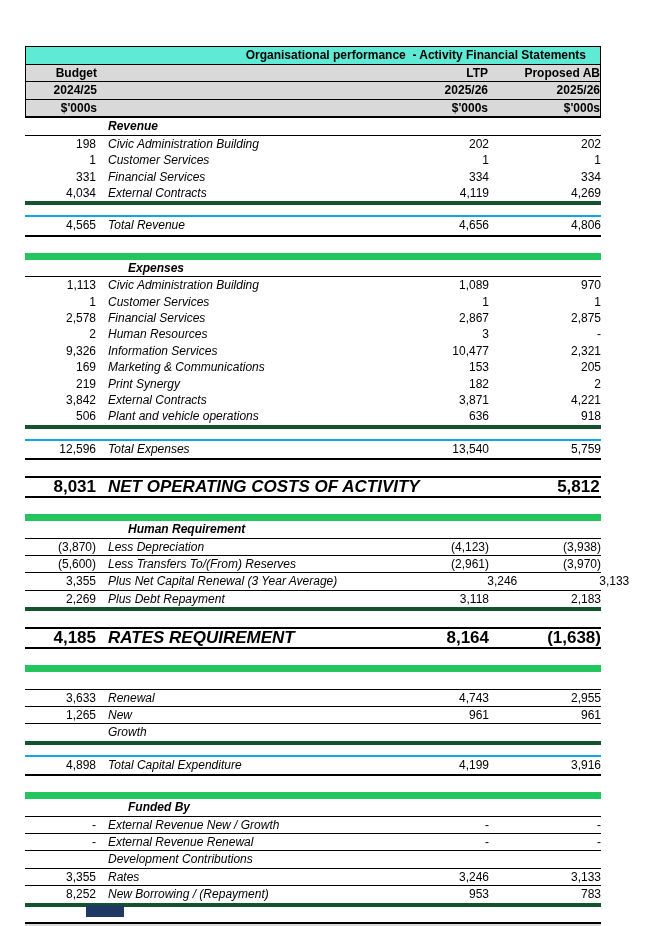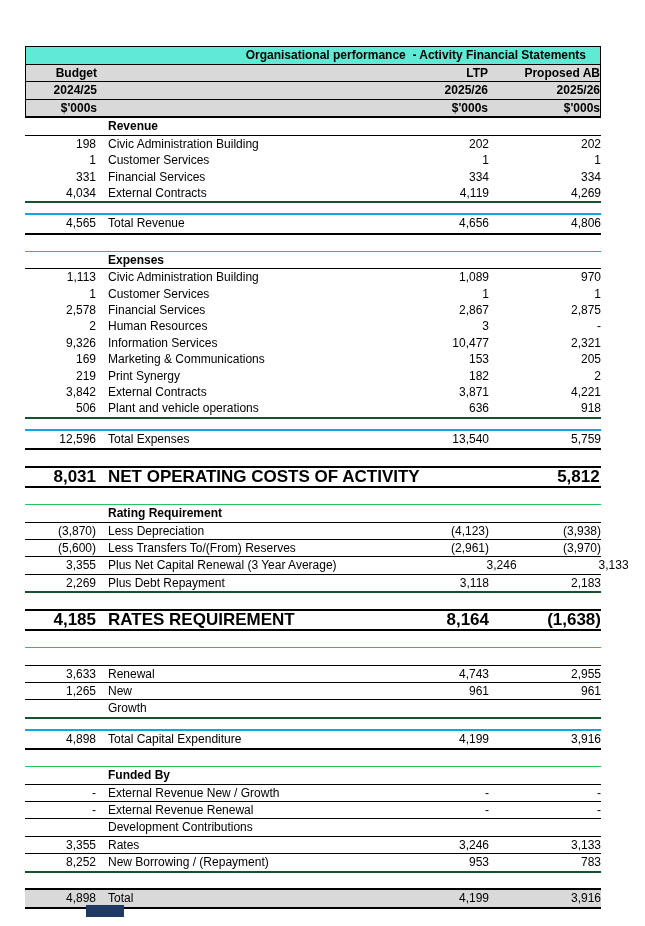--- a/index.html
+++ b/index.html
@@ -5,35 +5,35 @@
   html,body{margin:0;padding:0;}
   body{
     width:645px;height:926px;background:#ffffff;position:relative;
     font-family:"Liberation Sans", sans-serif;font-size:12px;color:#000;
     overflow:hidden;
   }
   .tbl{position:absolute;left:25px;top:46px;width:576px;}
   .row{display:grid;grid-template-columns:75px 1fr 180px 112px;height:16.4px;line-height:16.4px;}
   .cell{white-space:nowrap;overflow:visible;}
   .c1{text-align:right;padding-right:4px;}
-  .c2{padding-left:8px;}
+  .c2{padding-left:8px;font-style:italic;}
   .c3{text-align:right;}
   .c4{text-align:right;}
   
   .band{height:16.6px;line-height:16.6px;font-weight:bold;
         border-left:1px solid #000;border-right:1px solid #000;border-bottom:1px solid #000;}
   .title-band{display:flex;justify-content:flex-end;align-items:center;
         background:#5eead4;border-top:1px solid #000;padding-right:14px;white-space:pre;}
   .hdr{background:#d9d9d9;}
   .units{border-bottom:2.5px solid #000;}
   
   .section, .section-t{font-weight:bold;border-bottom:1px solid #000;}
-  .section-t{border-top:1px solid #22c55e;}
+  .section-t{border-top:7px solid #22c55e;gap:20px;}
   .item{}
-  .item-end{border-bottom:2px solid #14532d;}
+  .item-end{border-bottom:4px solid #14532d;}
   .item-ruled{border-bottom:1px solid #000;}
   .total{border-top:2px solid #0ea5e9;border-bottom:2px solid #000;height:17.5px;line-height:17.5px;}
   .grand{font-weight:bold;border-top:2px solid #000;border-bottom:2px solid #000;
          height:18px;line-height:18px;font-size:17px;}
   .spacer-sm{height:10px;}
   .spacer-lg{height:16px;}
   .spacer-xl{height:15px;}
   .total-gray{background:#d9d9d9;border-top:2px solid #000;border-bottom:2px solid #000;
          height:17.5px;line-height:17.5px;}
   .footer-bar{position:absolute;left:86px;top:905px;width:38px;height:12px;background:#203864;}
@@ -177,21 +177,21 @@
       <div class="row spacer-lg"></div>
       <div class="row grand">
         <div class="cell c1">8,031</div>
         <div class="cell c2">NET OPERATING COSTS OF ACTIVITY</div>
         <div class="cell c3">5,812</div>
         <div class="cell c4">953</div>
       </div>
       <div class="row spacer-lg"></div>
       <div class="row section-t">
         <div class="cell c1"></div>
-        <div class="cell c2">Rating Requirement</div>
+        <div class="cell c2">Human Requirement</div>
         <div class="cell c3"></div>
         <div class="cell c4"></div>
       </div>
       <div class="row item-ruled">
         <div class="cell c1">(3,870)</div>
         <div class="cell c2">Less Depreciation</div>
         <div class="cell c3">(4,123)</div>
         <div class="cell c4">(3,938)</div>
       </div>
       <div class="row item-ruled">

